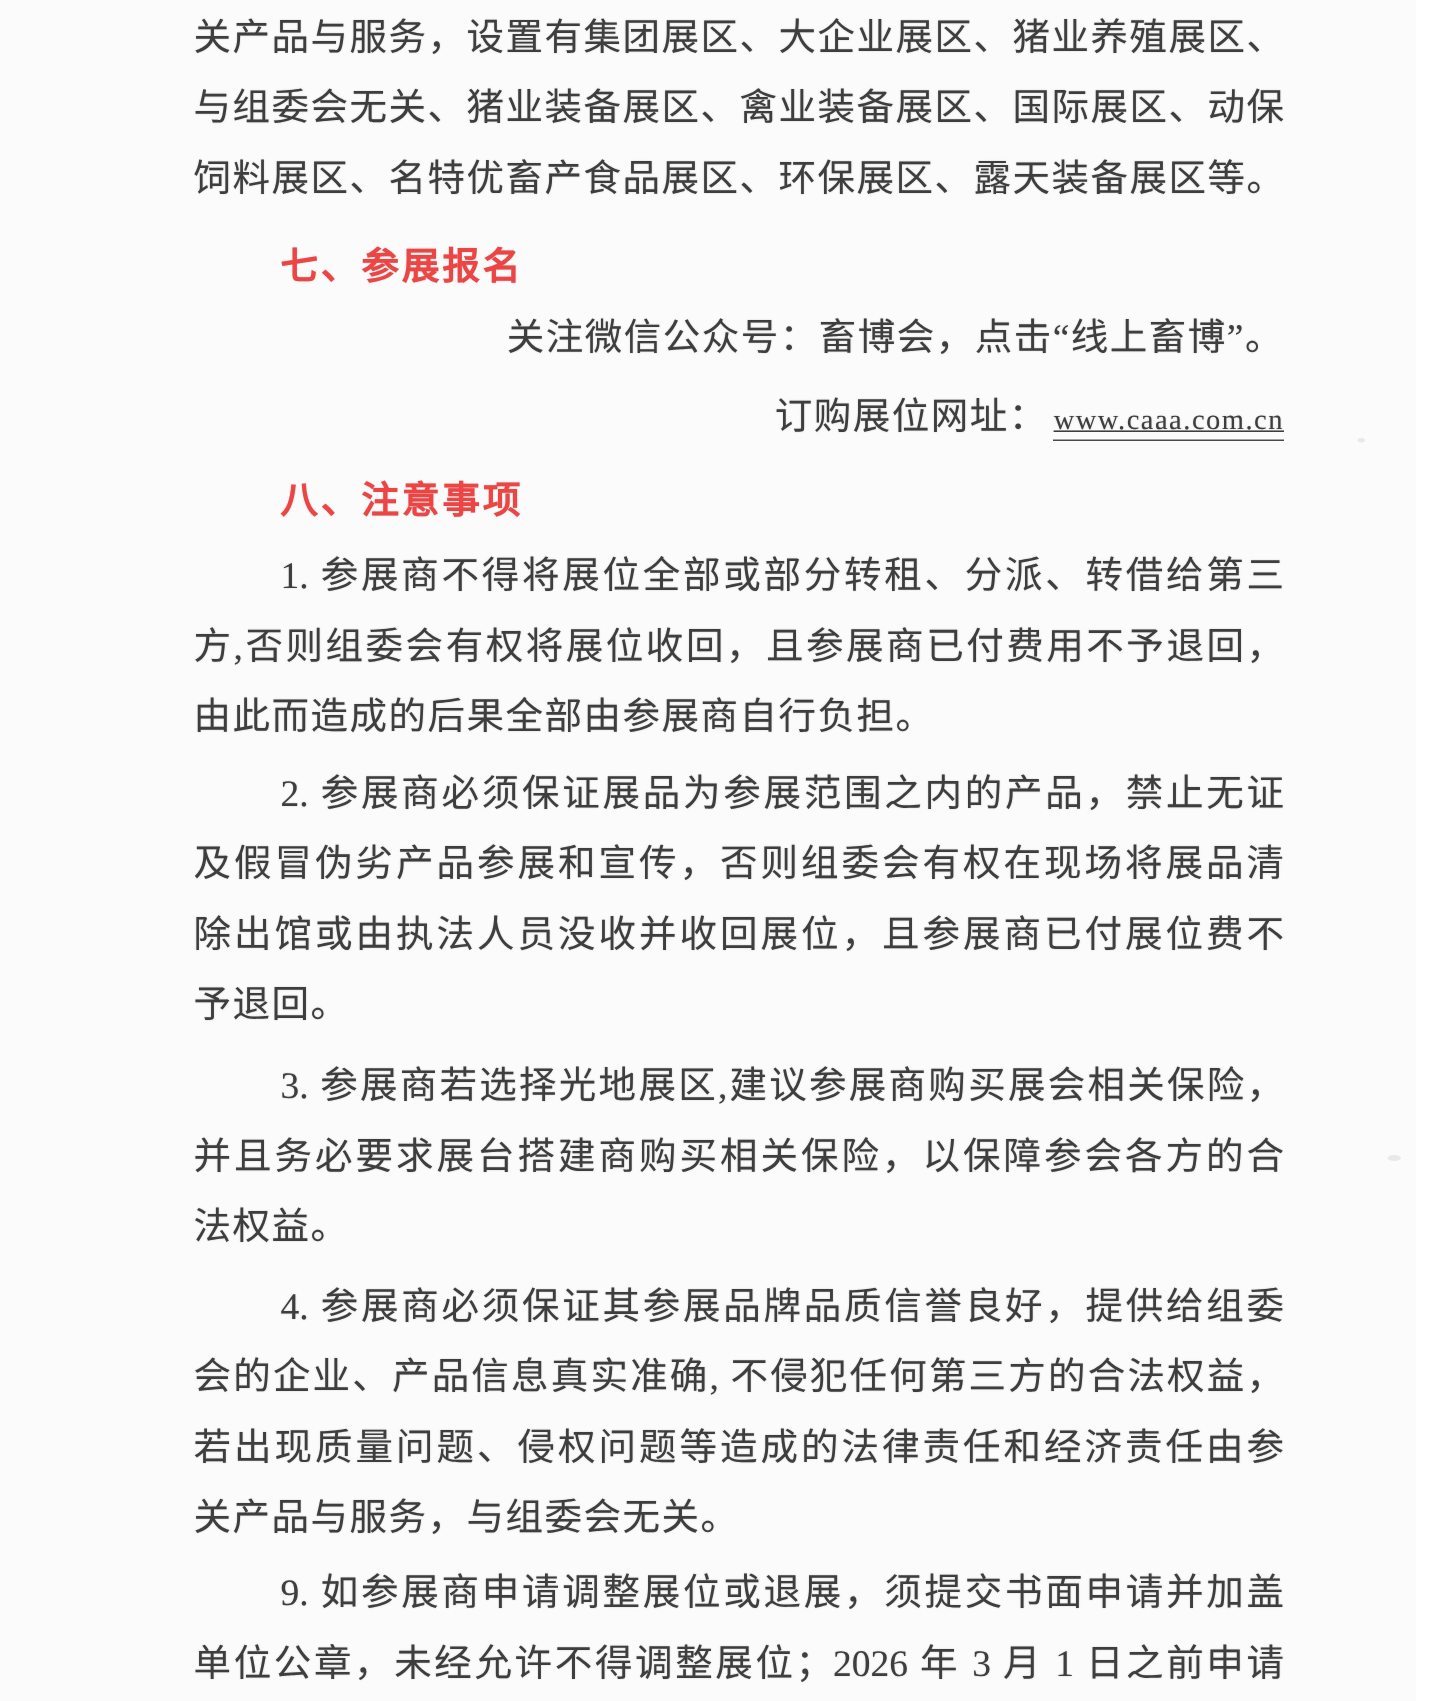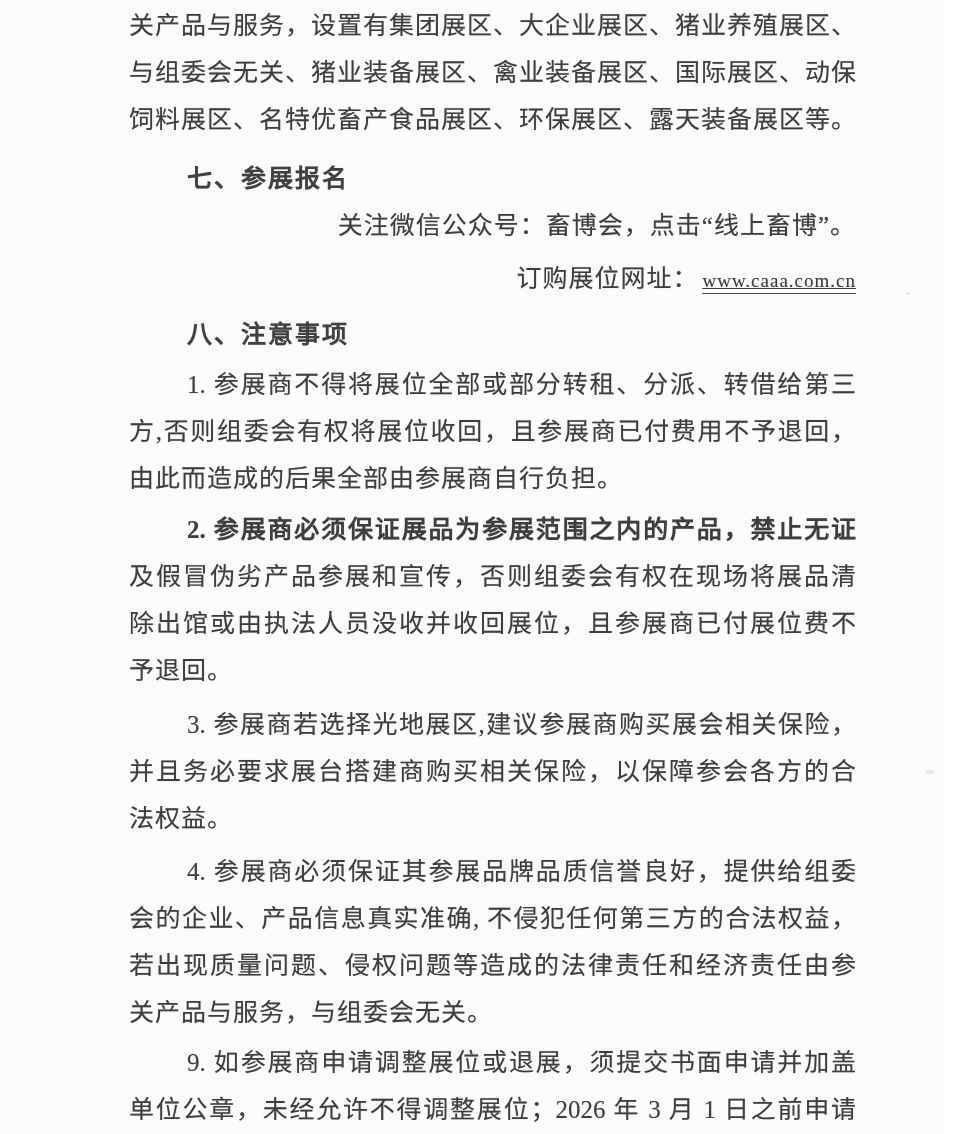--- a/index.html
+++ b/index.html
@@ -34,24 +34,24 @@
     text-align: justify;
     text-align-last: justify;
     text-justify: inter-character;
   }
   
   .indent { padding-left: 58px; text-align: right; }
   .heading {
     padding-left: 58px;
     font-weight: 700;
     letter-spacing: 2px;
-    color: #404040;
+    color: #ef4444;
   }
   .mt3  { margin-top: 3px; }
-  .mt4  { margin-top: 4px; font-weight: bold; }
+  .mt4  { margin-top: 4px; }
   .mt6  { margin-top: 6px; }
   .mt7  { margin-top: 7px; }
   .mt12 { margin-top: 12px; }
   .url {
     font-family: "Liberation Serif", serif;
     font-size: 19px;
     letter-spacing: 1px;
     margin-left: 4px;
     text-decoration: underline;
     border-bottom: 1px solid #4a4a4a;

